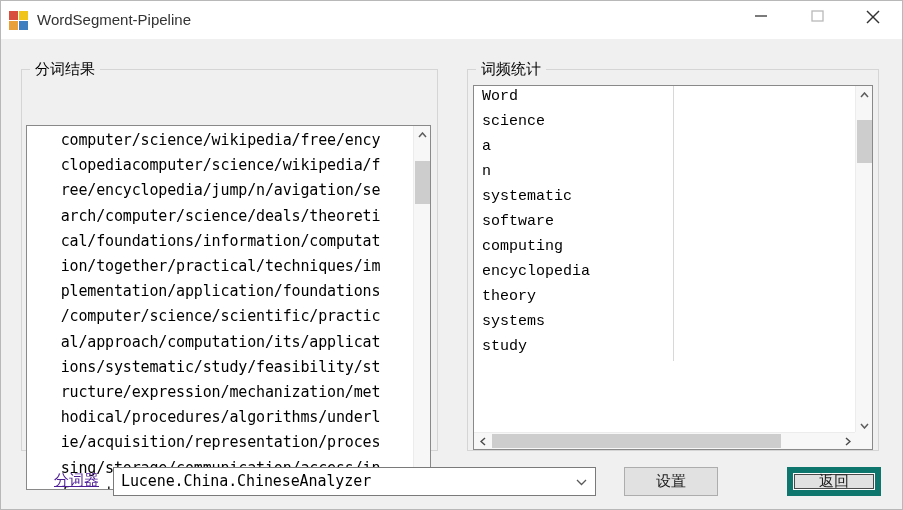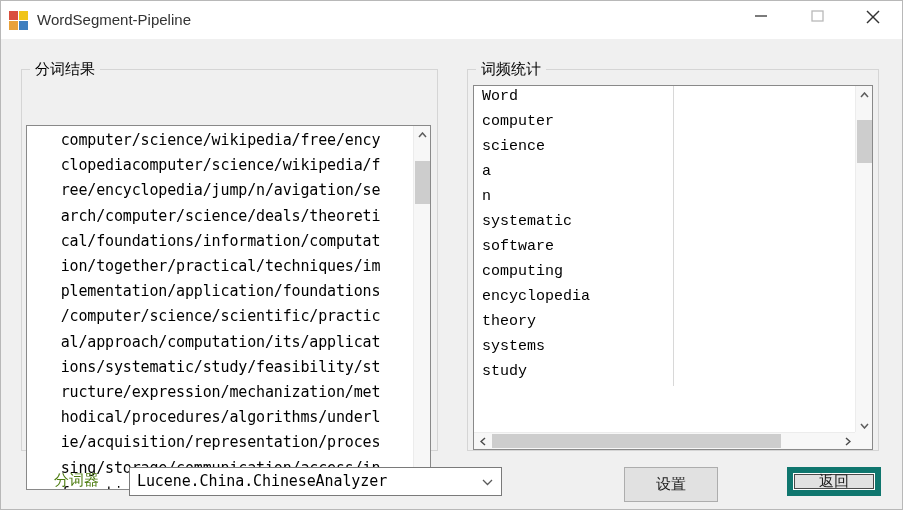--- a/index.html
+++ b/index.html
@@ -187,27 +187,28 @@
     right: 0; bottom: 0;
     width: 17px; height: 17px;
     background: #f7f7f7;
   }
 
   
   .lbl-analyzer {
     position: absolute;
     left: 53px; top: 470px;
     font-size: 15px;
-    color: #4d7c0f;
+    color: #4c1d95;
     white-space: nowrap;
+    text-decoration: underline;
   }
   .combo {
     position: absolute;
-    left: 128px; top: 466px;
-    width: 373px; height: 29px;
+    left: 112px; top: 466px;
+    width: 483px; height: 29px;
     background: #ffffff;
     border: 1px solid #7a7a7a;
     box-sizing: border-box;
   }
   .combo-value {
     position: absolute;
     left: 7px; top: 4px;
     font-family: "DejaVu Sans Mono", monospace;
     font-size: 15px;
     color: #000000;
@@ -223,21 +224,21 @@
   .btn {
     position: absolute;
     background: #e1e1e1;
     border: 1px solid #adadad;
     box-sizing: border-box;
     font-size: 15px;
     color: #1b1b1b;
     display: flex; align-items: center; justify-content: center;
     cursor: default;
   }
-  #btn-settings { left: 623px; top: 466px; width: 94px; height: 35px; }
+  #btn-settings { left: 623px; top: 466px; width: 94px; height: 29px; }
   #btn-return {
     left: 786px; top: 466px; width: 94px; height: 29px;
     background: #e1e1e1;
     border: 6px solid #0f766e;
     box-shadow: inset 0 0 0 1px #ffffff, inset 0 0 0 2px #4a4a4a;
   }
   #btn-return .btn-label { position: relative; z-index: 2; }
 </style>
 </head>
 <body>
@@ -314,25 +315,20 @@
   </div>
 
   <div class="gridbox">
     <div class="grid-inner" id="grid-inner">
         <div class="grid-row header-row">
           <div class="cell-word">Word</div>
           <div class="col-divider"></div>
           <div class="cell-freq"></div>
         </div>
         <div class="grid-row">
-          <div class="cell-word">computer</div>
-          <div class="col-divider"></div>
-          <div class="cell-freq"></div>
-        </div>
-        <div class="grid-row">
           <div class="cell-word">science</div>
           <div class="col-divider"></div>
           <div class="cell-freq"></div>
         </div>
         <div class="grid-row">
           <div class="cell-word">a</div>
           <div class="col-divider"></div>
           <div class="cell-freq"></div>
         </div>
         <div class="grid-row">

